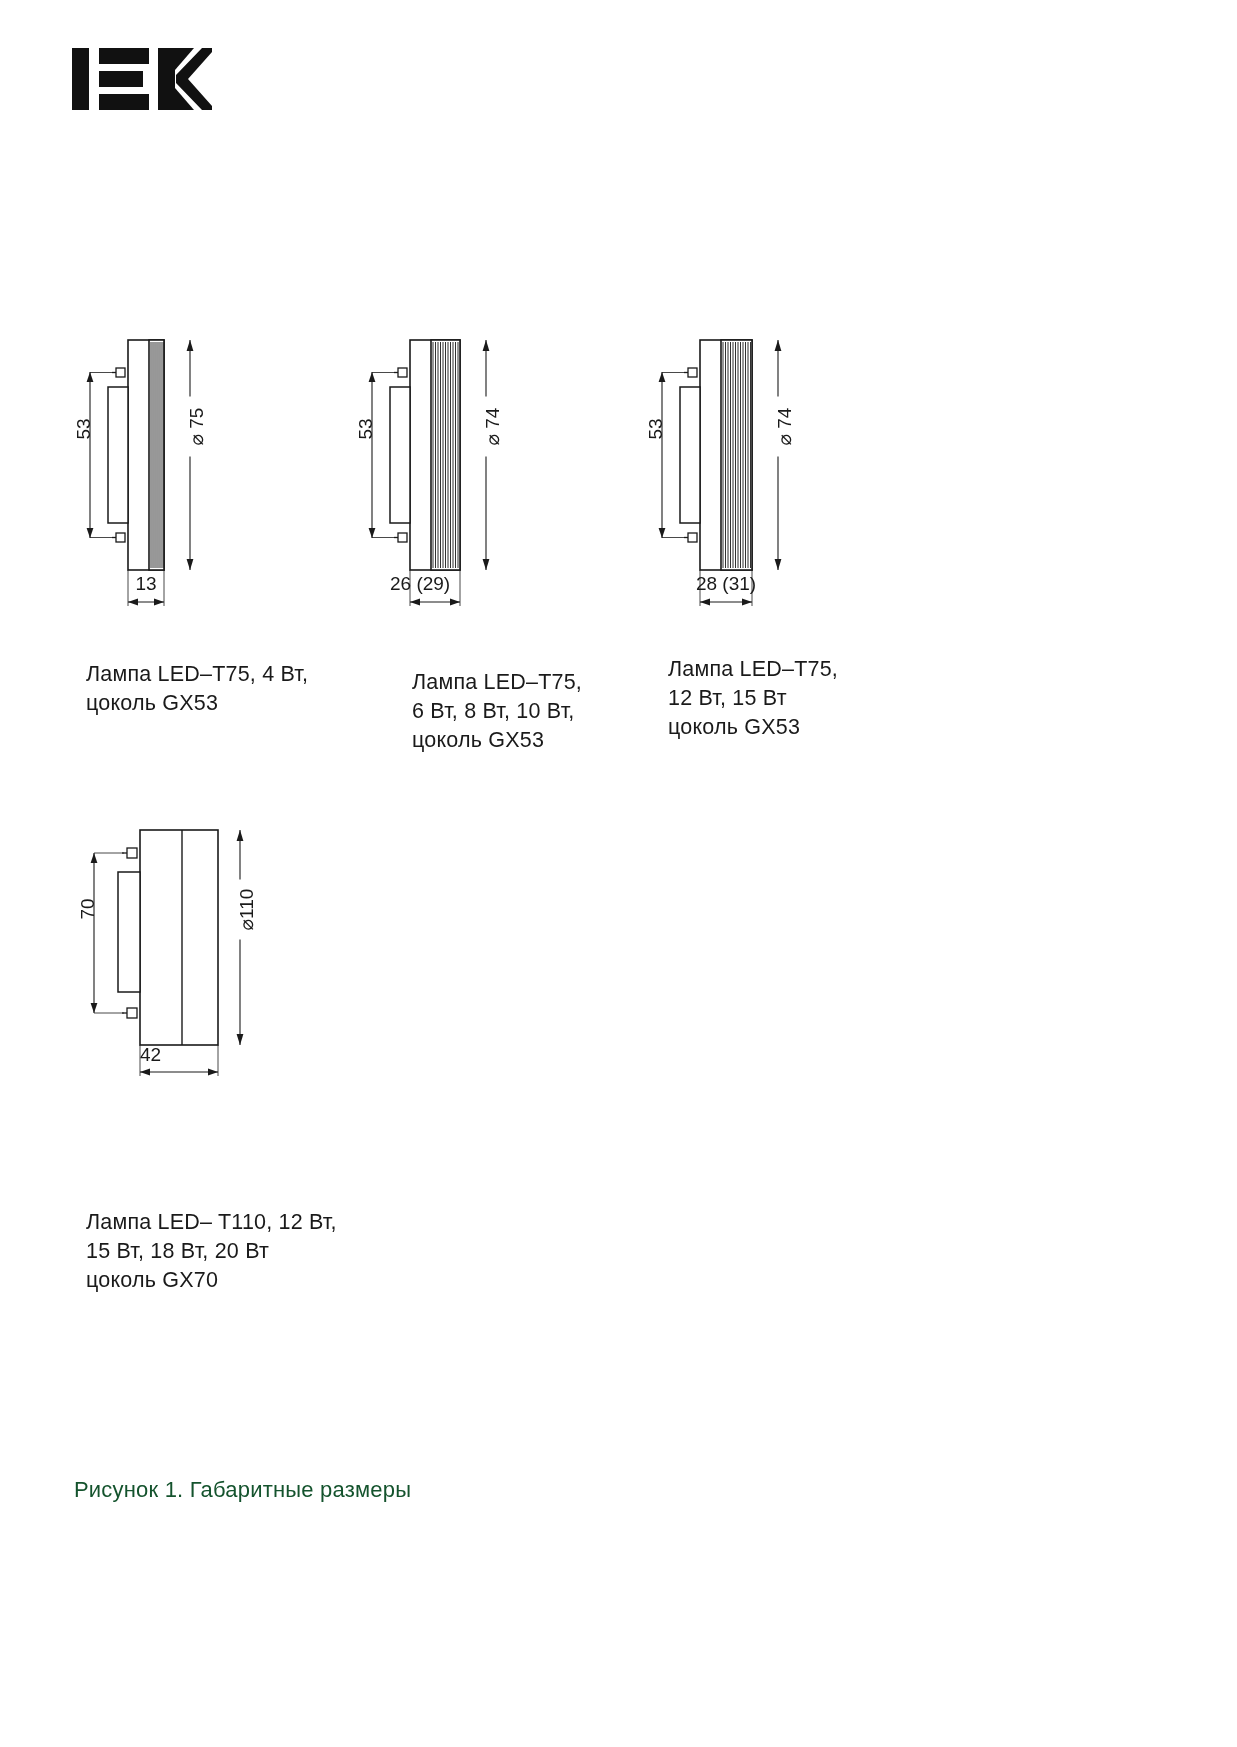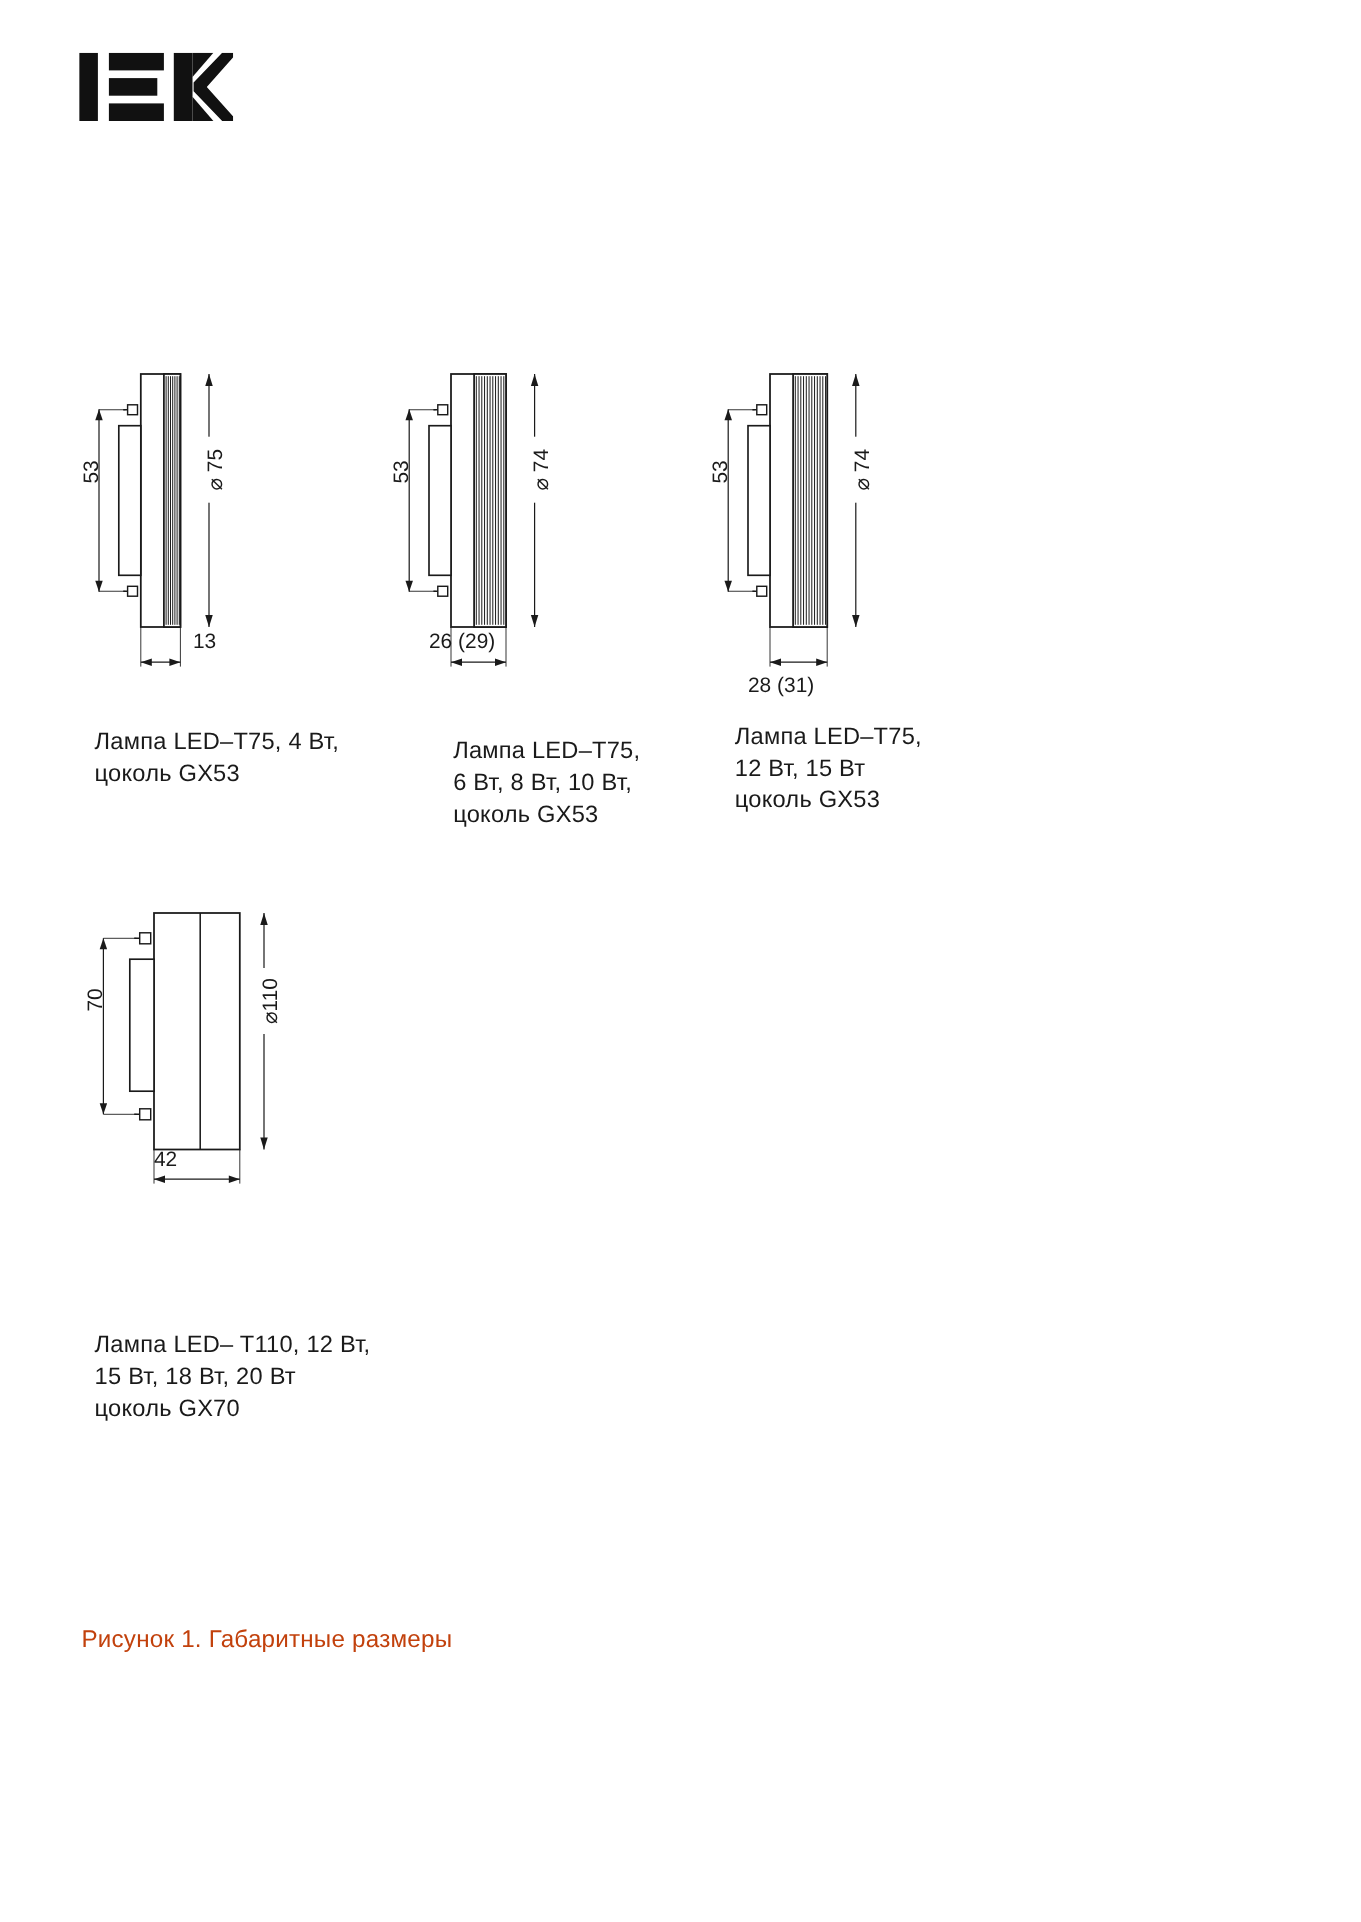--- a/index.html
+++ b/index.html
@@ -45,21 +45,21 @@
     color: #1a1a1a;
     white-space: pre-line;
     letter-spacing: 0.2px;
   }
 
   .fig-title {
     position: absolute;
     left: 74px;
     top: 1477px;
     font-size: 22px;
-    color: #c2410c;
+    color: #14532d;
     letter-spacing: 0.2px;
   }
 </style>
 </head>
 <body>
 
 <div class="logo">
   <svg width="140" height="62" viewBox="0 0 140 62" xmlns="http://www.w3.org/2000/svg">
 
     <rect x="0" y="0" width="17" height="62" fill="#111111"></rect>
@@ -113,21 +113,21 @@
       <line x1="56" y1="272" x2="92" y2="272" stroke-width="1.1"></line>
       <polygon points="56,272 66,268.6 66,275.4" fill="#1a1a1a" stroke="none"></polygon>
       <polygon points="92,272 82,268.6 82,275.4" fill="#1a1a1a" stroke="none"></polygon>
       <line x1="56" y1="240" x2="56" y2="276" stroke-width="0.8"></line>
       <line x1="92" y1="240" x2="92" y2="276" stroke-width="0.8"></line>
     </svg>
     <div style="position:absolute; left:0px; top:88px; width:24px; text-align:center;
                 font-size:19px; transform:rotate(-90deg); transform-origin:center;">53</div>
     <div style="position:absolute; left:94px; top:85px; width:60px; text-align:center;
                 font-size:19px; transform:rotate(-90deg); transform-origin:center; background:#fff;">⌀ 75</div>
-    <div style="position:absolute; left:55px; top:243px; width:38px; text-align:center; font-size:19px;margin-left:40px;">13</div>
+    <div style="position:absolute; left:55px; top:243px; width:38px; text-align:center; font-size:19px;">13</div>
   </div>
 
   <div class="caption" style="left:86px; top:660px; width:260px;">Лампа LED–T75, 4 Вт,
 цоколь GX53</div>
 
   <div class="drawing" style="left:362px; top:330px; width:280px; height:300px;">
     <svg width="280" height="300" viewBox="0 0 280 300" xmlns="http://www.w3.org/2000/svg" stroke="#1a1a1a" fill="none">
       <rect x="48" y="10" width="50" height="230" stroke-width="1.6" fill="#ffffff"></rect>
       <rect x="69" y="10" width="29" height="230" stroke-width="1.6" fill="#ffffff"></rect>
       <g stroke-width="0.9">
@@ -213,21 +213,21 @@
       <line x1="48" y1="272" x2="100" y2="272" stroke-width="1.1"></line>
       <polygon points="48,272 58,268.6 58,275.4" fill="#1a1a1a" stroke="none"></polygon>
       <polygon points="100,272 90,268.6 90,275.4" fill="#1a1a1a" stroke="none"></polygon>
       <line x1="48" y1="240" x2="48" y2="276" stroke-width="0.8"></line>
       <line x1="100" y1="240" x2="100" y2="276" stroke-width="0.8"></line>
     </svg>
     <div style="position:absolute; left:-8px; top:88px; width:24px; text-align:center;
                 font-size:19px; transform:rotate(-90deg); transform-origin:center;">53</div>
     <div style="position:absolute; left:102px; top:85px; width:60px; text-align:center;
                 font-size:19px; transform:rotate(-90deg); transform-origin:center; background:#fff;">⌀ 74</div>
-    <div style="position:absolute; left:28px; top:243px; width:92px; text-align:left; font-size:19px;margin-top:40px;">28 (31)</div>
+    <div style="position:absolute; left:28px; top:243px; width:92px; text-align:center; font-size:19px;">28 (31)</div>
   </div>
 
   <div class="caption" style="left:668px; top:655px; width:270px;">Лампа LED–T75,
 12 Вт, 15 Вт
 цоколь GX53</div>
 
   <div class="drawing" style="left:72px; top:820px; width:300px; height:260px;">
     <svg width="300" height="260" viewBox="0 0 300 260" xmlns="http://www.w3.org/2000/svg" stroke="#1a1a1a" fill="none">
 
       <rect x="68" y="10" width="78" height="215" stroke-width="1.6" fill="#ffffff"></rect>

